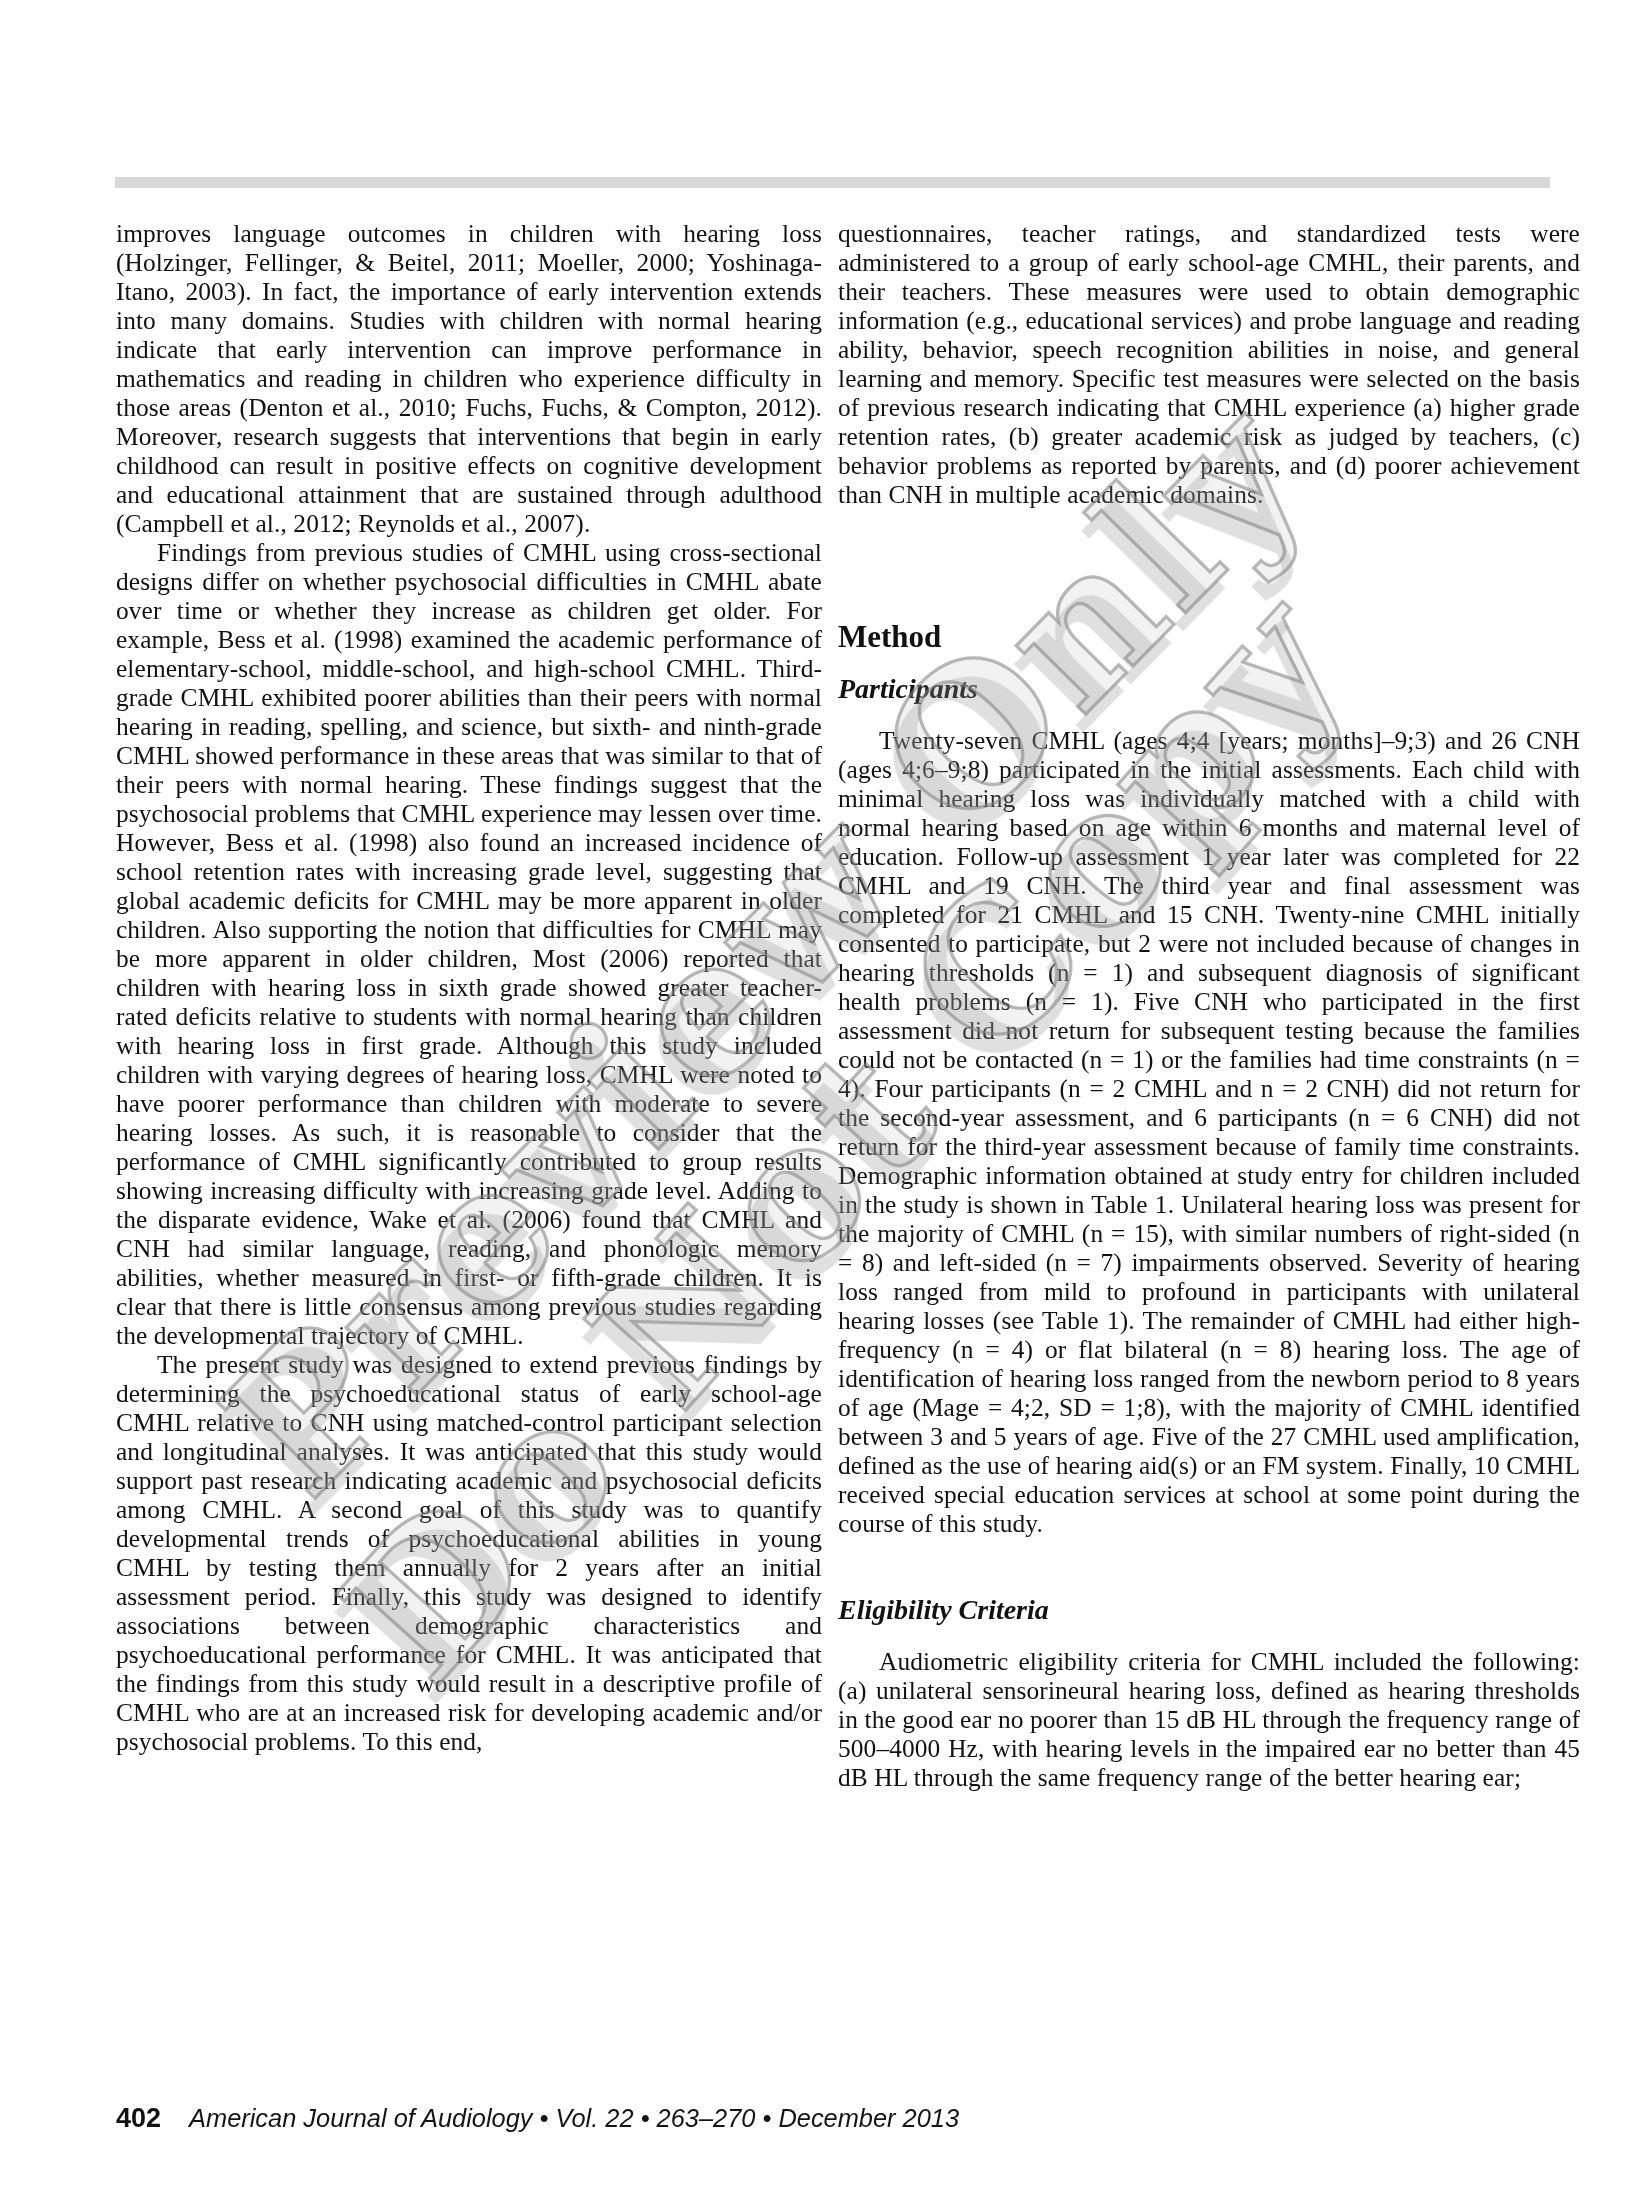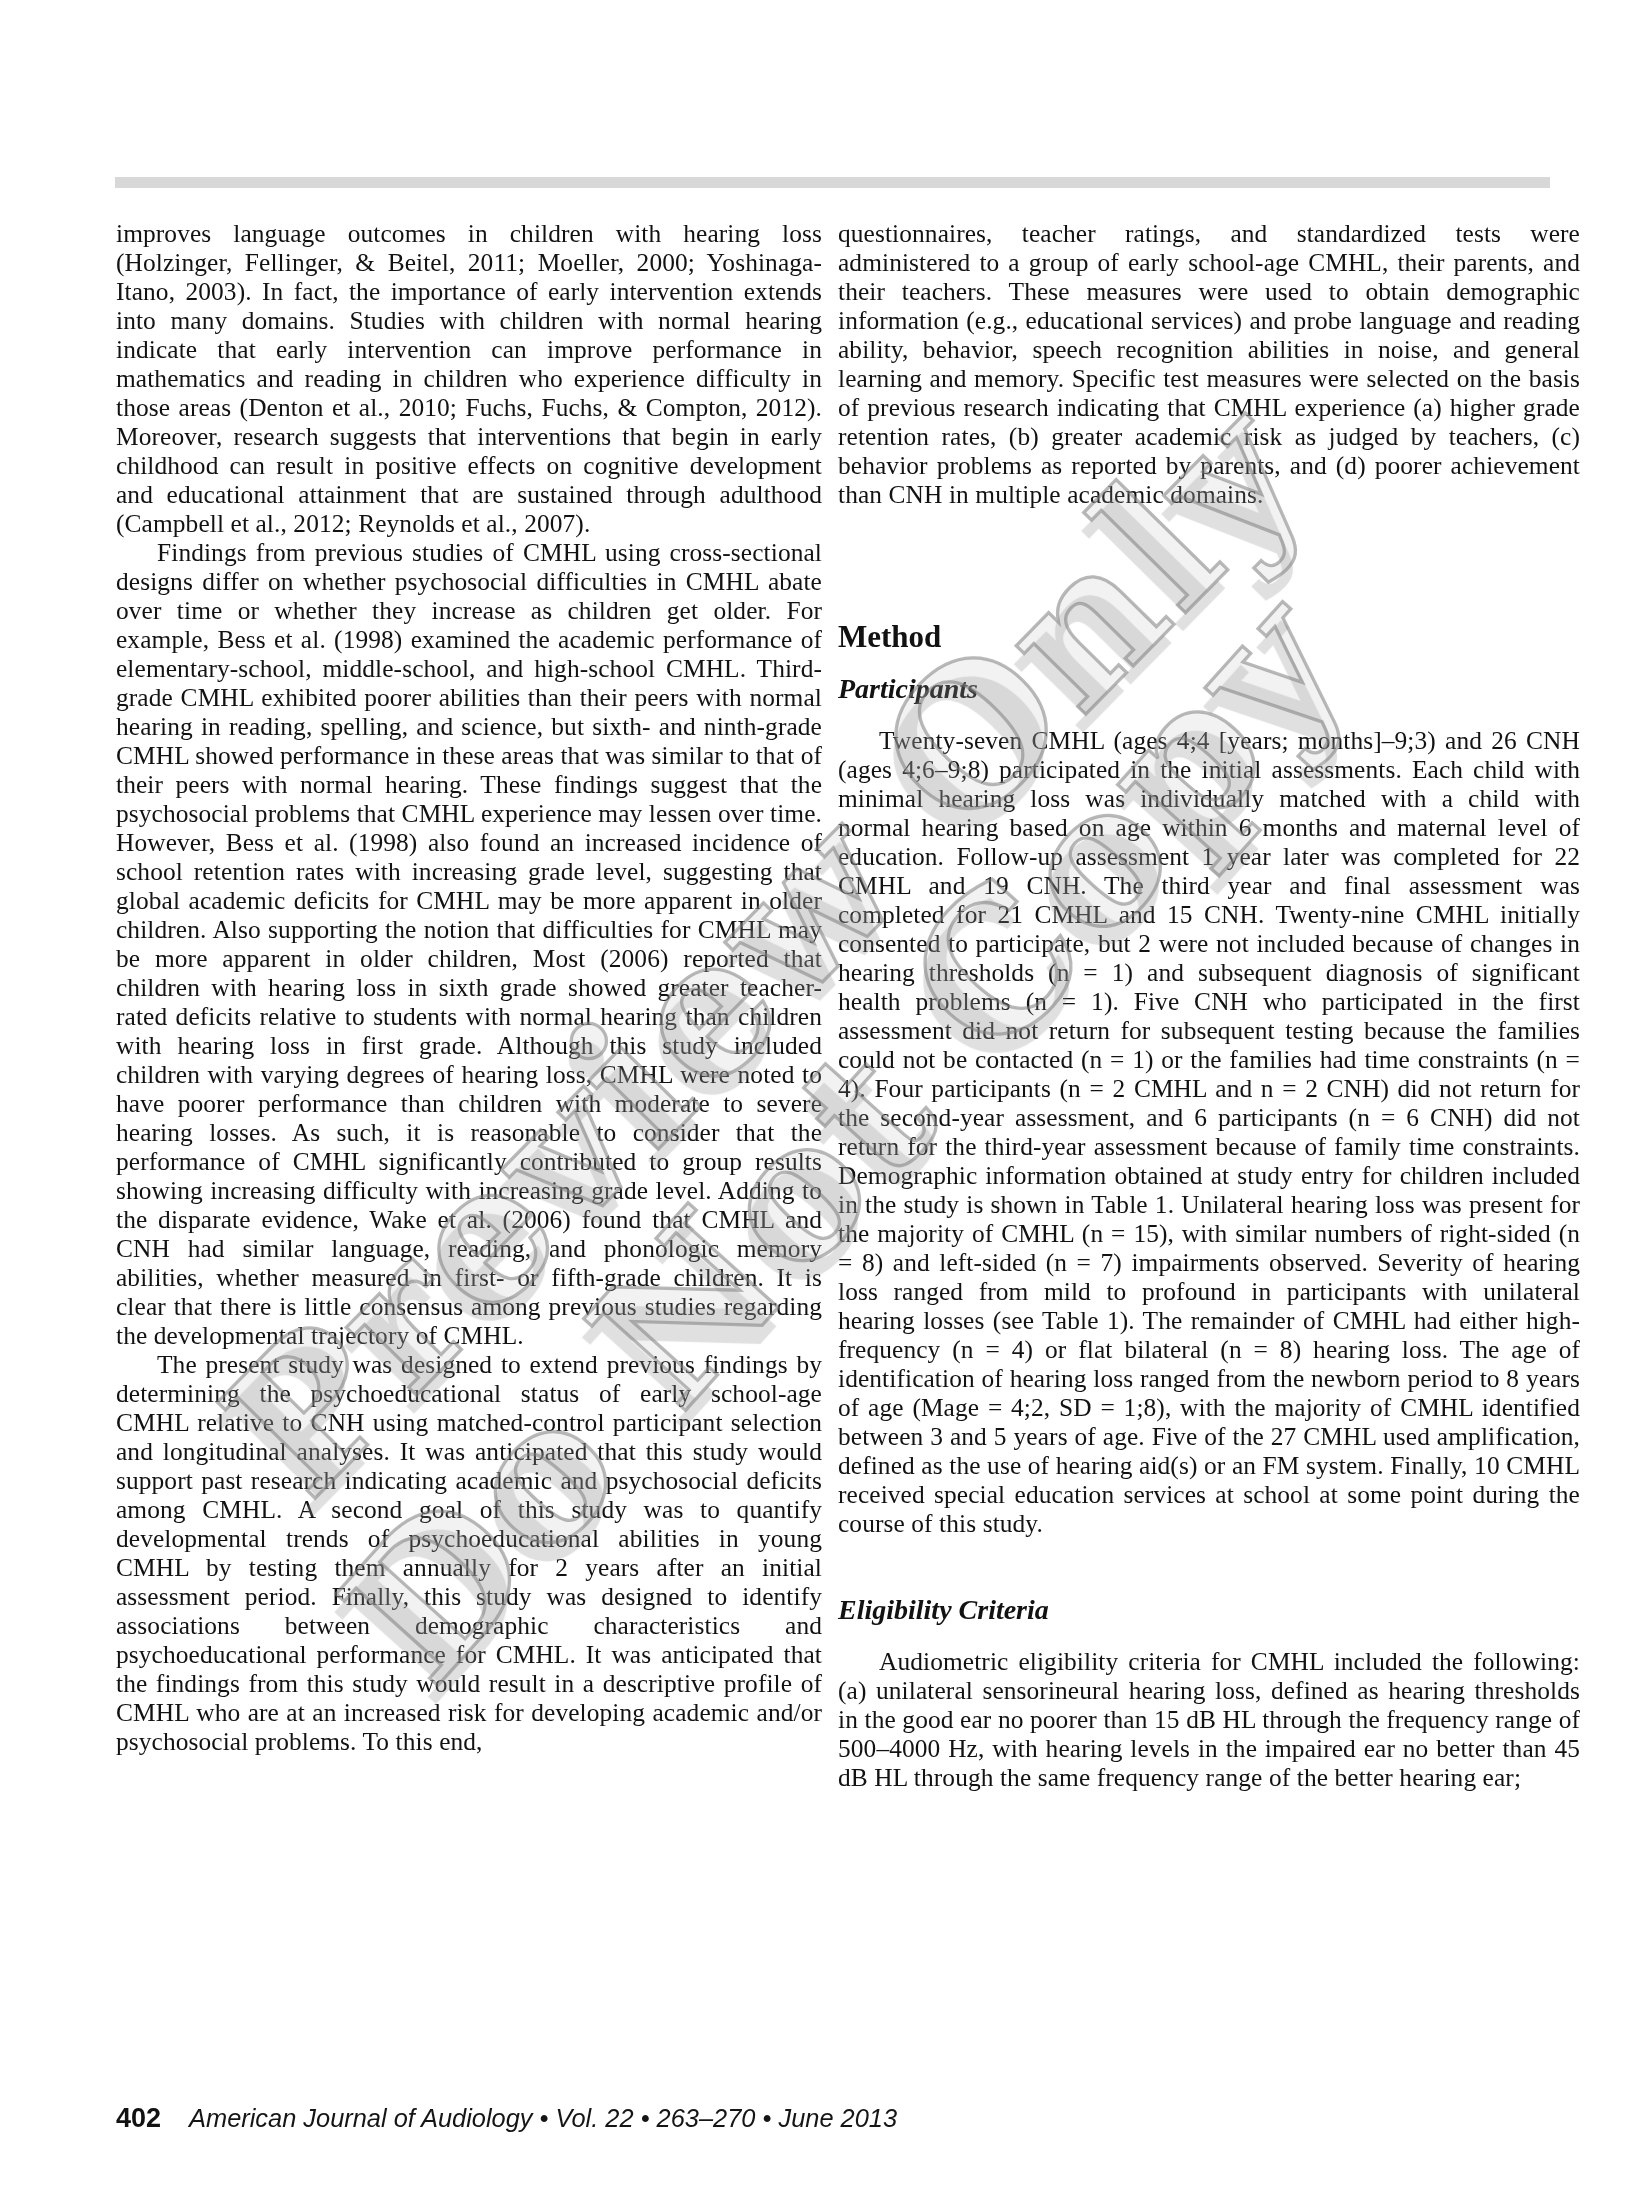--- a/index.html
+++ b/index.html
@@ -131,17 +131,17 @@
     <p class="body-text indented">Audiometric eligibility criteria for CMHL included the following: (a) unilateral sensorineural hearing loss, defined as hearing thresholds in the good ear no poorer than 15 dB HL through the frequency range of 500–4000 Hz, with hearing levels in the impaired ear no better than 45 dB HL through the same frequency range of the better hearing ear;</p>
   </div>
 
   <div class="watermark-layer">
     <div class="wm wm-line-1">Preview Only</div>
     <div class="wm wm-line-2">Do Not Copy</div>
   </div>
 
   <div class="footer">
     <span class="page-number">402</span>
-    <span class="journal-line">American Journal of Audiology • Vol. 22 • 263–270 • June 2013</span>
+    <span class="journal-line">American Journal of Audiology • Vol. 22 • 263–270 • December 2013</span>
   </div>
 
 </div>
 
 
 </body></html>

